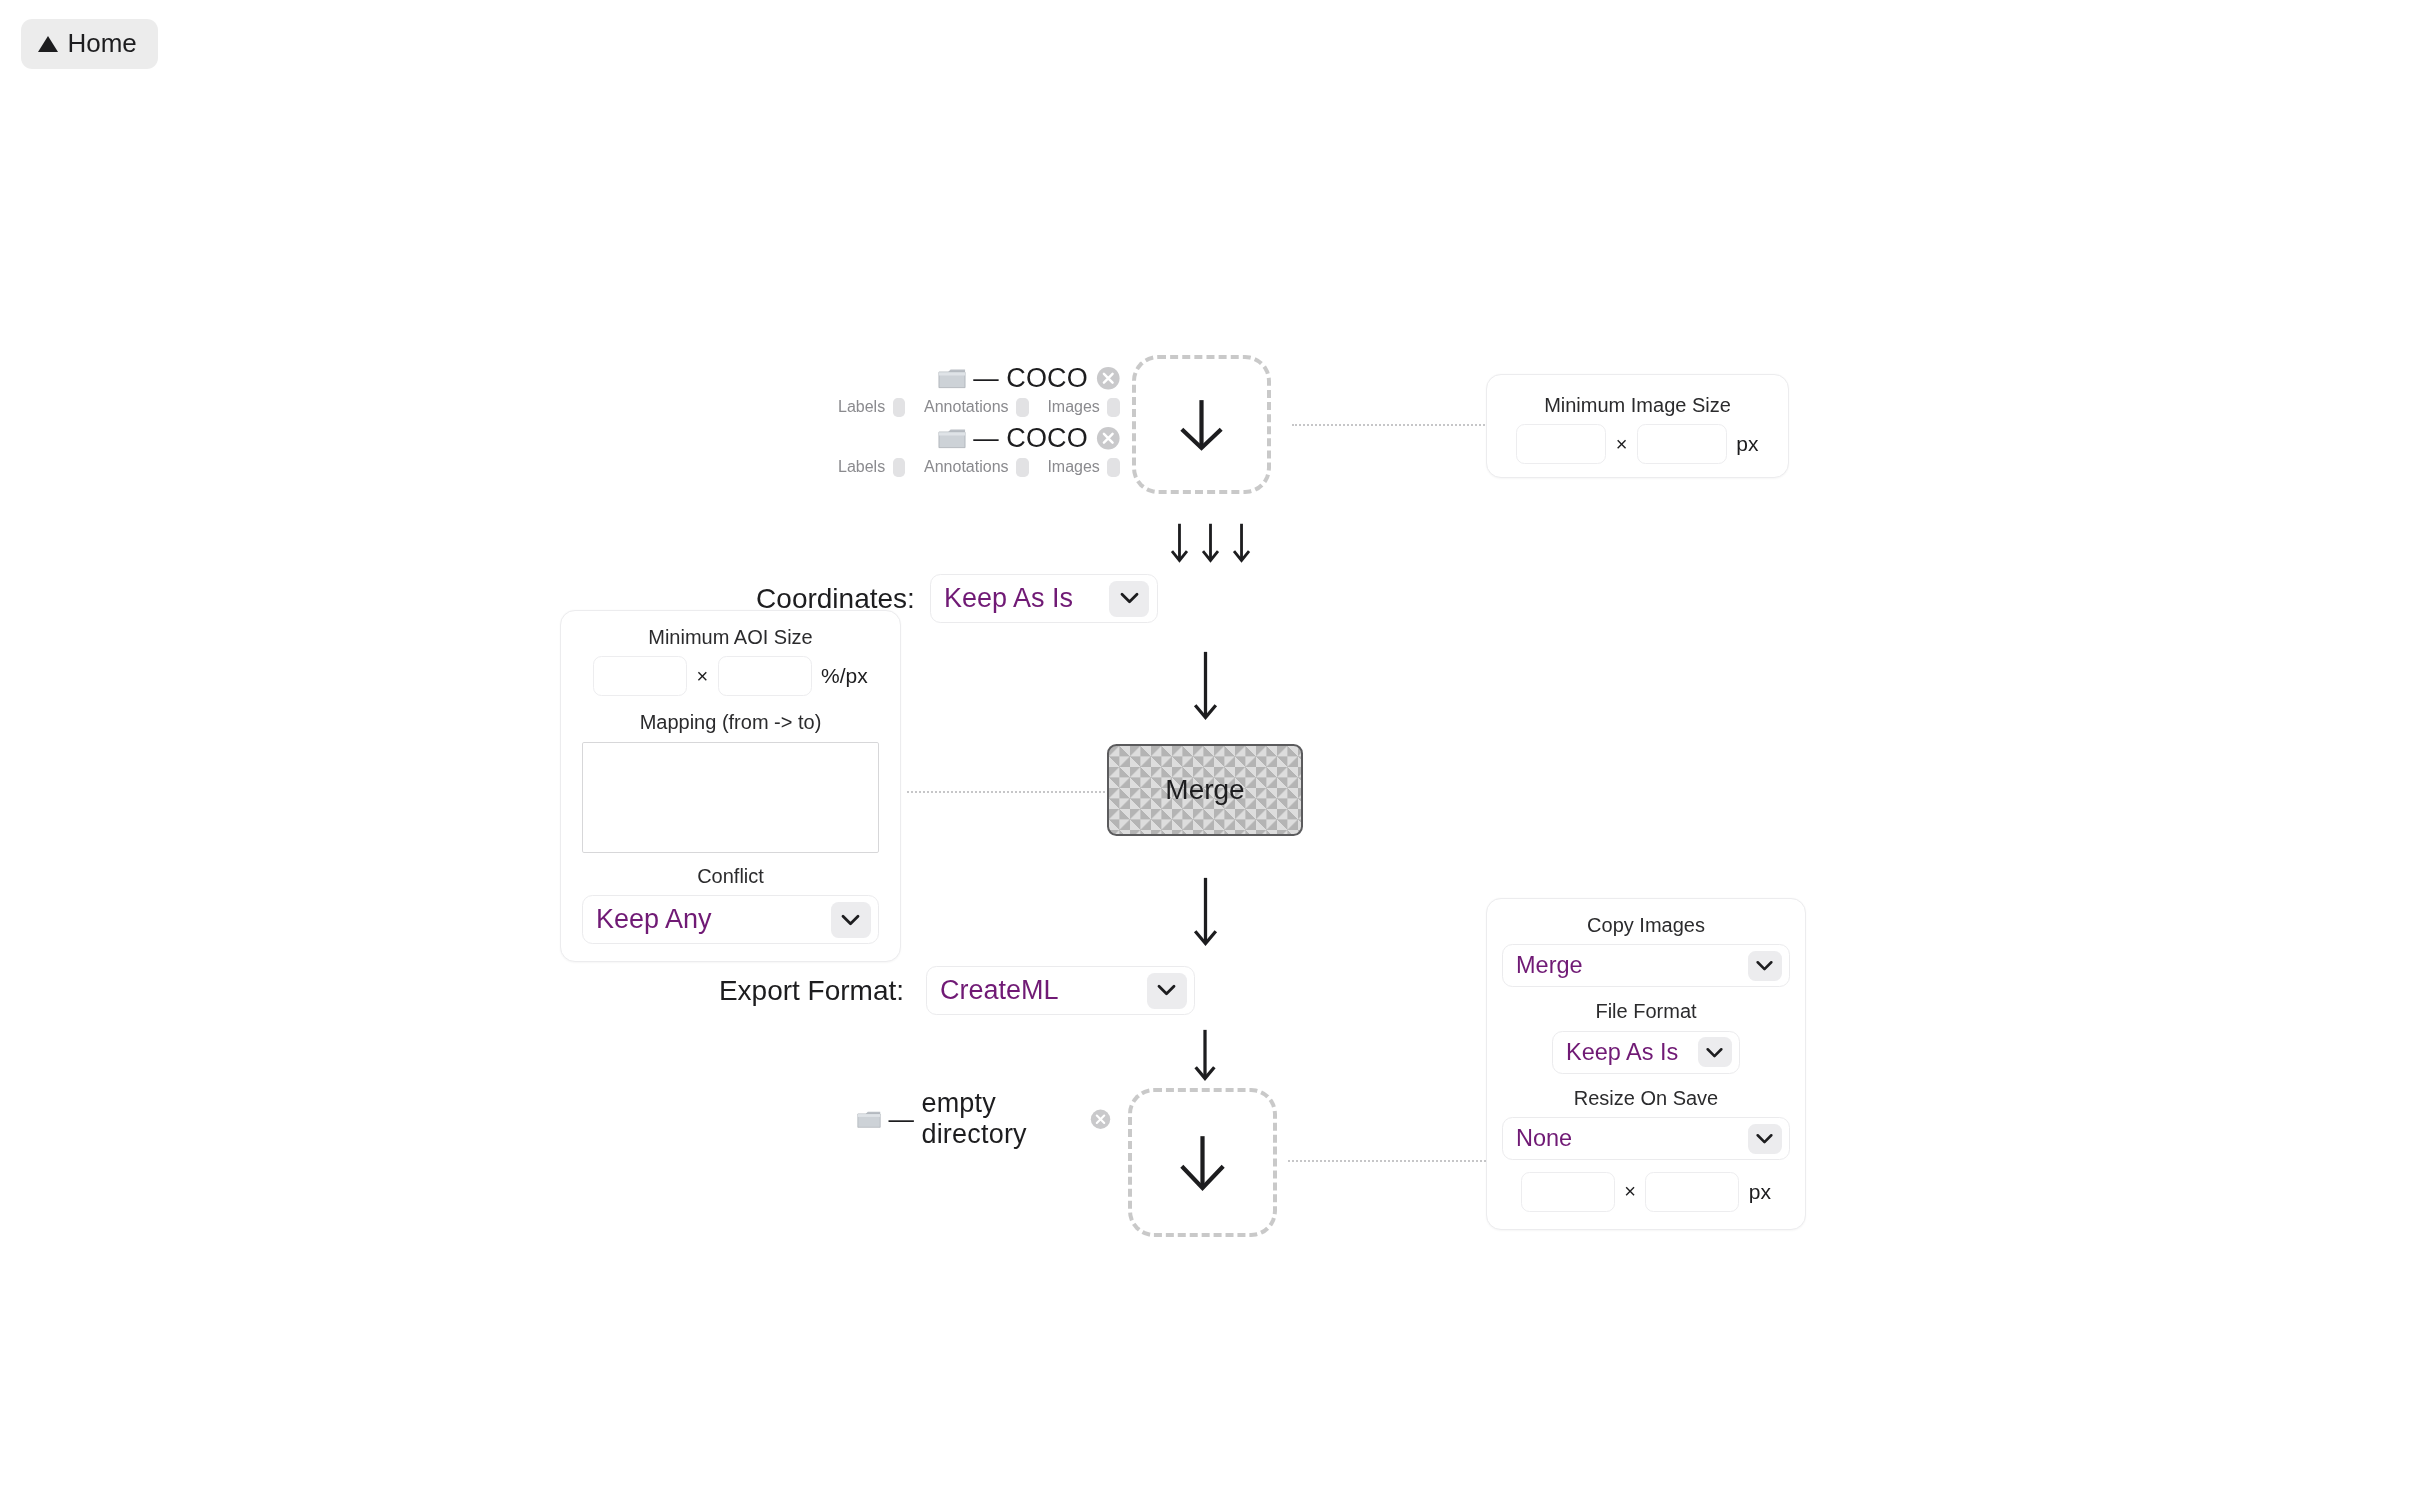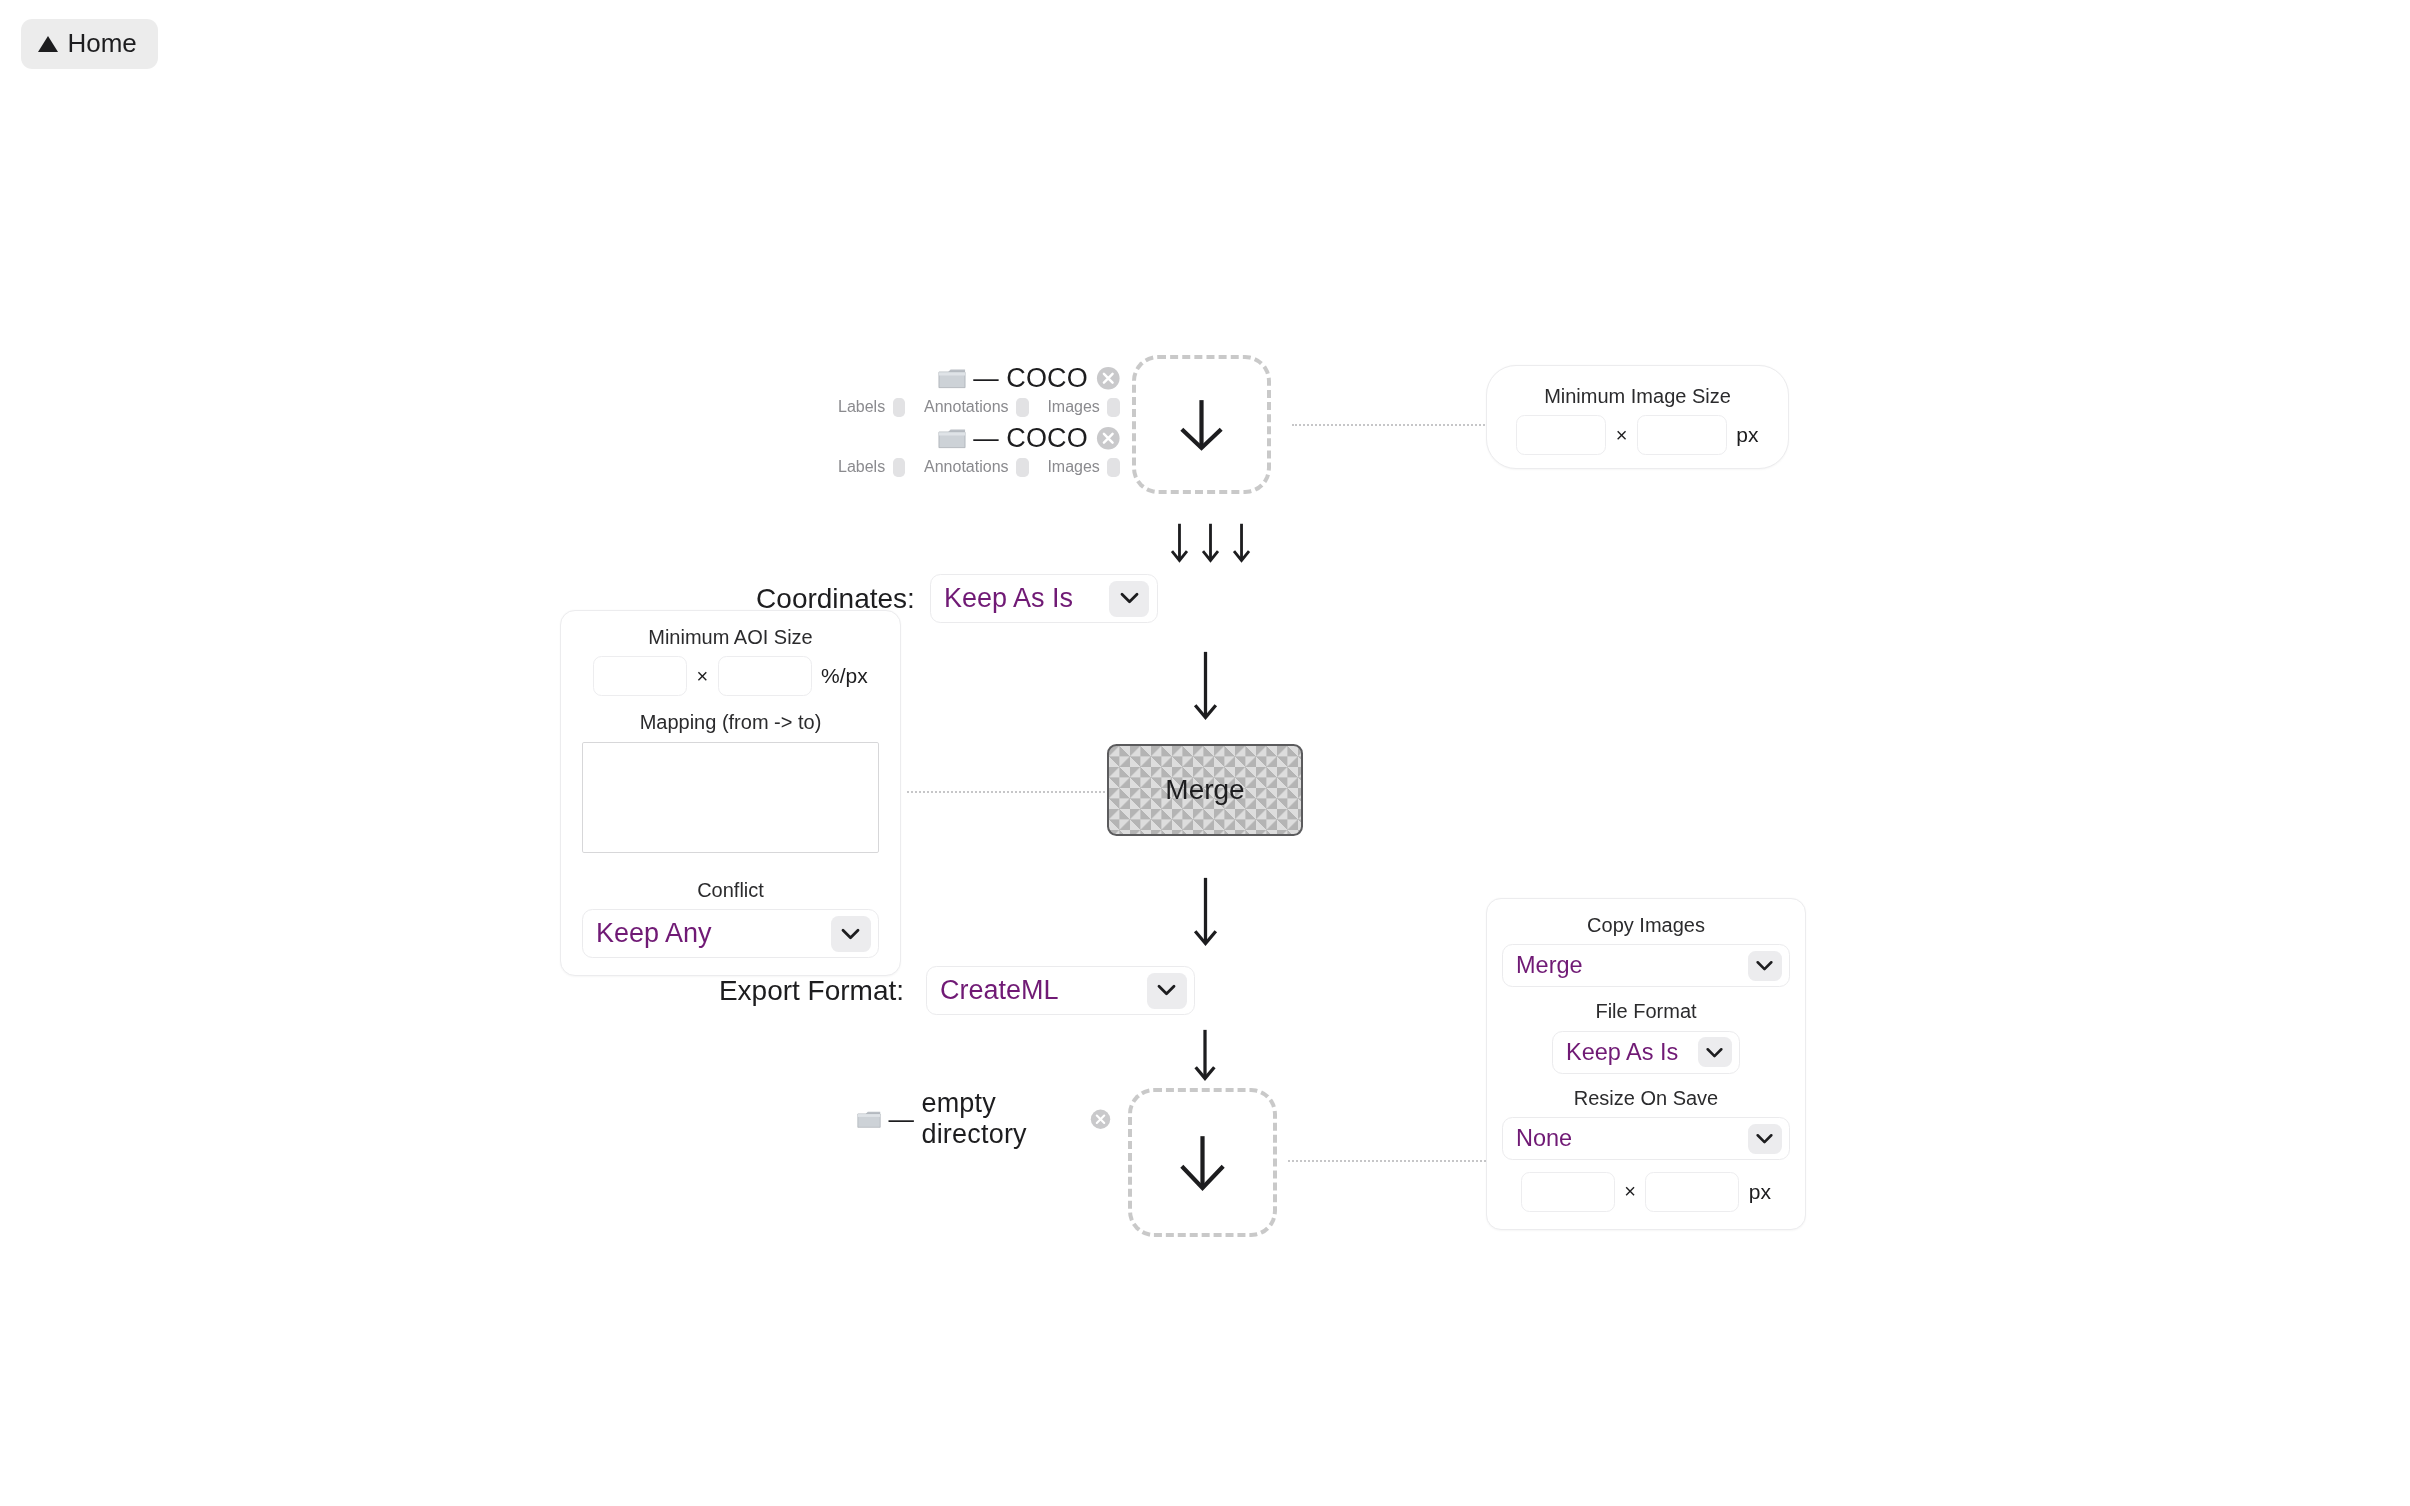--- a/index.html
+++ b/index.html
@@ -230,21 +230,21 @@
 
   <div class="dropzone" style="left:1132px; top:355px; width:139px; height:139px;">
     <svg width="75" height="75" viewBox="0 0 80 80">
       <path d="M40 14 L40 64" stroke="#1d1d1f" stroke-width="4.5"></path>
       <path d="M19 45 L40 65 L61 45" stroke="#1d1d1f" stroke-width="4.5" fill="none" stroke-linecap="butt"></path>
     </svg>
   </div>
 
   <div class="dotline" style="left:1292px; top:424px; width:196px;"></div>
 
-  <div class="panel" style="left:1486px; top:365px; width:303px;border-radius:30px;">
+  <div class="panel" style="left:1486px; top:374px; width:303px;">
     <div class="panel-title">Minimum Image Size</div>
     <div class="row-center" style="gap:9.4px;">
       <input class="numbox" style="width: 90px;" type="text" value="">
       <span class="times">×</span>
       <input class="numbox" style="width: 90px;" type="text" value="">
       <span class="unit">px</span>
     </div>
   </div>
 
   <svg class="arrow-svg" style="left:1168px; top:520px;" width="85" height="47" viewBox="0 0 90 50">
@@ -282,21 +282,21 @@
     <div class="row-center" style="gap:9.4px;">
       <input class="numbox" style="width: 94px;" type="text" value="">
       <span class="times">×</span>
       <input class="numbox" style="width: 94px;" type="text" value="">
       <span class="unit">%/px</span>
     </div>
 
     <div class="panel-title" style="margin-top:15px;">Mapping (from -&gt; to)</div>
     <textarea class="mapping-area" placeholder="" style=""></textarea>
 
-    <div class="panel-title" style="margin-top:23px;">Conflict</div>
+    <div class="panel-title" style="margin-top:9px;">Conflict</div>
     <div class="sel wide">
       <span class="sel-val">Keep Any</span>
       <span class="chev">
         <svg width="19" height="12.2" viewBox="0 0 20 13">
             <path d="M2 2.5 L10 10.5 L18 2.5" stroke="#1d1d1f" stroke-width="3" fill="none" stroke-linecap="round" stroke-linejoin="round"></path>
           </svg>
       </span>
     </div>
   </div>
 

